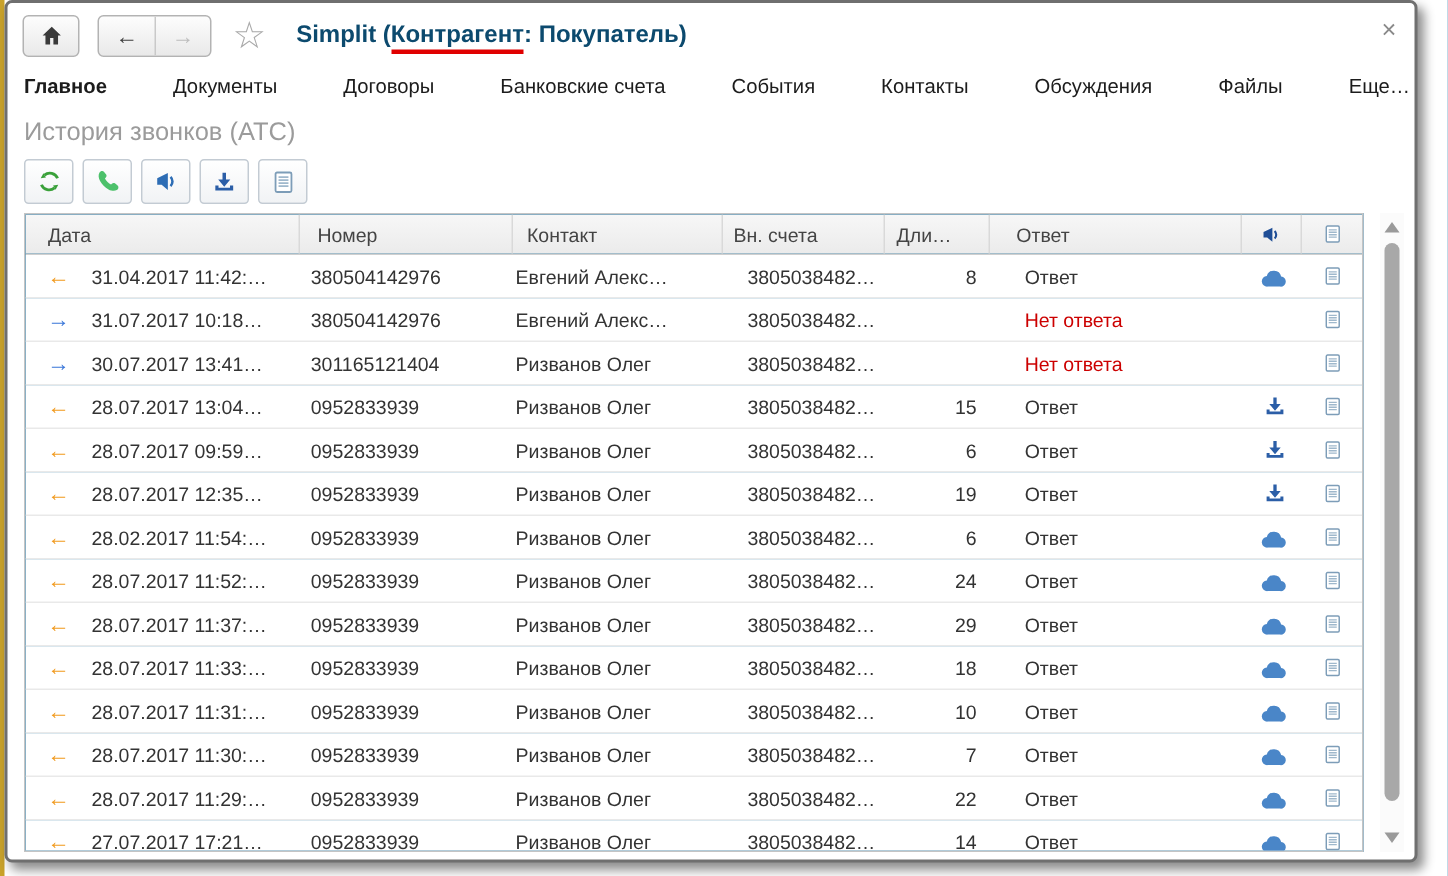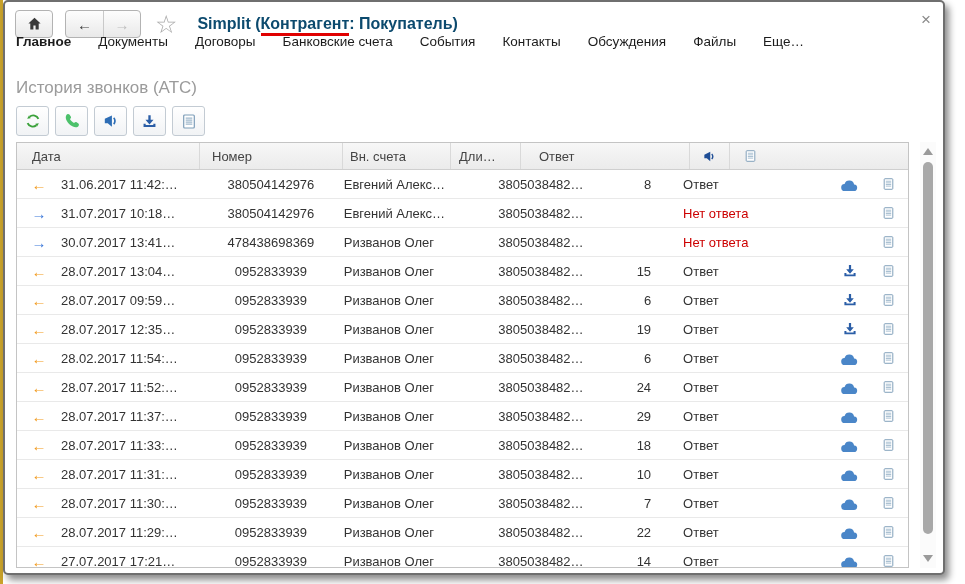--- a/index.html
+++ b/index.html
@@ -20,38 +20,38 @@
   .navpair .half { width:37px; display:flex; align-items:center; justify-content:center; cursor:pointer; }
   .navpair .half + .half { border-left:1px solid #c9c9c9; }
   .arrow-glyph { font-weight:bold; font-size:15px; color:#3c3c3c; }
   .arrow-glyph.disabled { color:#bdbdbd; }
   .star { margin-left:14px; font-size:25px; color:#a9a9a9; line-height:26px; cursor:pointer; }
   .page-title { margin-left:20px; font-size:16px; font-weight:600; color:#0c4a6e; white-space:nowrap; }
   .page-title .u-red { border-bottom:3px solid #e00000; padding-bottom:1px; }
   .close-x { position:absolute; right:12px; top:10px; font-size:17px; color:#8a8a8a; cursor:pointer; line-height:16px; }
 
   
-  .navmenu { position:absolute; left:11px; top:32px; display:flex; gap:27px; font-size:13.5px; color:#1c1c1c;justify-content:space-between; }
+  .navmenu { position:absolute; left:11px; top:48px; display:flex; gap:44px; font-size:13.5px; color:#1c1c1c;justify-content:space-between; }
   .navmenu .nav-item { cursor:pointer; white-space:nowrap; }
   .navmenu .nav-item.active { font-weight:bold; }
 
   
   .section-title { position:absolute; left:11px; top:76px; font-size:17px; color:#9b9b9b; }
   .toolbar { position:absolute; left:11px; top:104px; display:flex; gap:6px; }
   .tool-btn { width:33px; height:30px; display:flex; align-items:center; justify-content:center;
     background:linear-gradient(#ffffff,#f1f3f5); border:1px solid #c3cbd3; border-radius:3px; cursor:pointer; }
 
   
   .table-wrap { position:absolute; left:11px; top:140px; width:893px; height:426px;
     border:1px solid #c4c4c4; background:#0369a1; overflow:hidden; font-size:13px; color:#333; }
   .thead { display:flex; height:27px; background:linear-gradient(#f7f7f7,#ebebeb);
     border-bottom:1px solid #cfcfcf; color:#444; }
   .th { display:flex; align-items:center; border-right:1px solid #d9d9d9; overflow:hidden; cursor:pointer; }
   .th:last-child { border-right:none; }
-  .c-w-date{width:183px;} .c-w-number{width:143px;text-align:center;} .c-w-contact{width:140px;}
+  .c-w-date{width:183px;} .c-w-number{width:143px;} .c-w-contact{width:140px;}
   .c-w-ext{width:108px;} .c-w-dur{width:70px;} .c-w-answer{width:169px;}
   .c-w-media{width:40px;} .c-w-card{width:40px;}
   .th.c-w-date{padding-left:15px;} .th.c-w-number{padding-left:12px;} .th.c-w-contact{padding-left:9px;}
   .th.c-w-ext{padding-left:7px;} .th.c-w-dur{padding-left:8px;} .th.c-w-answer{padding-left:18px;}
   .th.c-w-media,.th.c-w-card{justify-content:center;}
   .trow { display:flex; height:29px; align-items:center; border-bottom:1px solid #e9e9e9; cursor:pointer; background:#fff; }
   .td { overflow:hidden; white-space:nowrap; }
   .c-datecell { display:flex; align-items:center; }
   .dir { width:44px; text-align:center; font-weight:bold; font-size:15px; }
   .dir.incoming { color:#f19a1e; }
@@ -144,41 +144,42 @@
         <rect x="2.7" y="1.5" width="10.6" height="13" rx="1" fill="#fff" stroke="#7d9db8" stroke-width="1.2"></rect>
         <path d="M4.7 4.6h6.6M4.7 6.6h6.6M4.7 8.6h6.6M4.7 10.6h6.6" stroke="#9fb8cc" stroke-width="1.1"></path>
       </svg>
     </div>
   </div>
 
   <div class="table-wrap">
     <div class="thead">
       <div class="th c-w-date">Дата</div>
       <div class="th c-w-number">Номер</div>
+      <div class="th c-w-contact">Контакт</div>
       <div class="th c-w-ext">Вн. счета</div>
       <div class="th c-w-dur">Дли…</div>
       <div class="th c-w-answer">Ответ</div>
       <div class="th c-w-media">
         <svg width="15" height="15" viewBox="0 0 16 16">
           <path d="M2.5 6.1v3.8h2.6l3.7 3.1V3z" fill="#1f4e96"></path>
           <path d="M10.4 5.3a3.8 3.8 0 0 1 0 5.4" fill="none" stroke="#1f4e96" stroke-width="1.5"></path>
         </svg>
       </div>
       <div class="th c-w-card">
         <svg width="13" height="14" viewBox="0 0 16 16">
           <rect x="2.7" y="1.5" width="10.6" height="13" rx="1" fill="#fff" stroke="#7d9db8" stroke-width="1.2"></rect>
           <path d="M4.7 4.6h6.6M4.7 6.6h6.6M4.7 8.6h6.6M4.7 10.6h6.6" stroke="#9fb8cc" stroke-width="1.1"></path>
         </svg>
       </div>
     </div>
     <div>
     <div class="trow">
       <div class="td c-w-date c-datecell">
         <span class="dir incoming">←</span>
-        <span class="c-date">31.06.2017 11:42:…</span>
+        <span class="c-date">31.04.2017 11:42:…</span>
       </div>
       <div class="td c-w-number c-number">380504142976</div>
       <div class="td c-w-contact c-contact">Евгений Алекс…</div>
       <div class="td c-w-ext c-ext">3805038482…</div>
       <div class="td c-w-dur c-dur">8</div>
       <div class="td c-w-answer c-answer">Ответ</div>
       <div class="td c-w-media c-media">
             <svg width="19" height="15" viewBox="0 0 16 13">
     <path d="M4.1 12.2a3.1 3.1 0 0 1-.4-6.2A4.3 4.3 0 0 1 12 6.4a2.9 2.9 0 0 1-.5 5.8z" fill="#4a86c8"></path>
   </svg>
@@ -208,21 +209,21 @@
           <path d="M4.7 4.6h6.6M4.7 6.6h6.6M4.7 8.6h6.6M4.7 10.6h6.6" stroke="#9fb8cc" stroke-width="1.1"></path>
         </svg>
       </div>
     </div>
 
     <div class="trow">
       <div class="td c-w-date c-datecell">
         <span class="dir outgoing">→</span>
         <span class="c-date">30.07.2017 13:41…</span>
       </div>
-      <div class="td c-w-number c-number">478438698369</div>
+      <div class="td c-w-number c-number">301165121404</div>
       <div class="td c-w-contact c-contact">Ризванов Олег</div>
       <div class="td c-w-ext c-ext">3805038482…</div>
       <div class="td c-w-dur c-dur"></div>
       <div class="td c-w-answer c-answer no-answer">Нет ответа</div>
       <div class="td c-w-media c-media"></div>
       <div class="td c-w-card">
         <svg width="13" height="14" viewBox="0 0 16 16">
           <rect x="2.7" y="1.5" width="10.6" height="13" rx="1" fill="#fff" stroke="#7d9db8" stroke-width="1.2"></rect>
           <path d="M4.7 4.6h6.6M4.7 6.6h6.6M4.7 8.6h6.6M4.7 10.6h6.6" stroke="#9fb8cc" stroke-width="1.1"></path>
         </svg>

